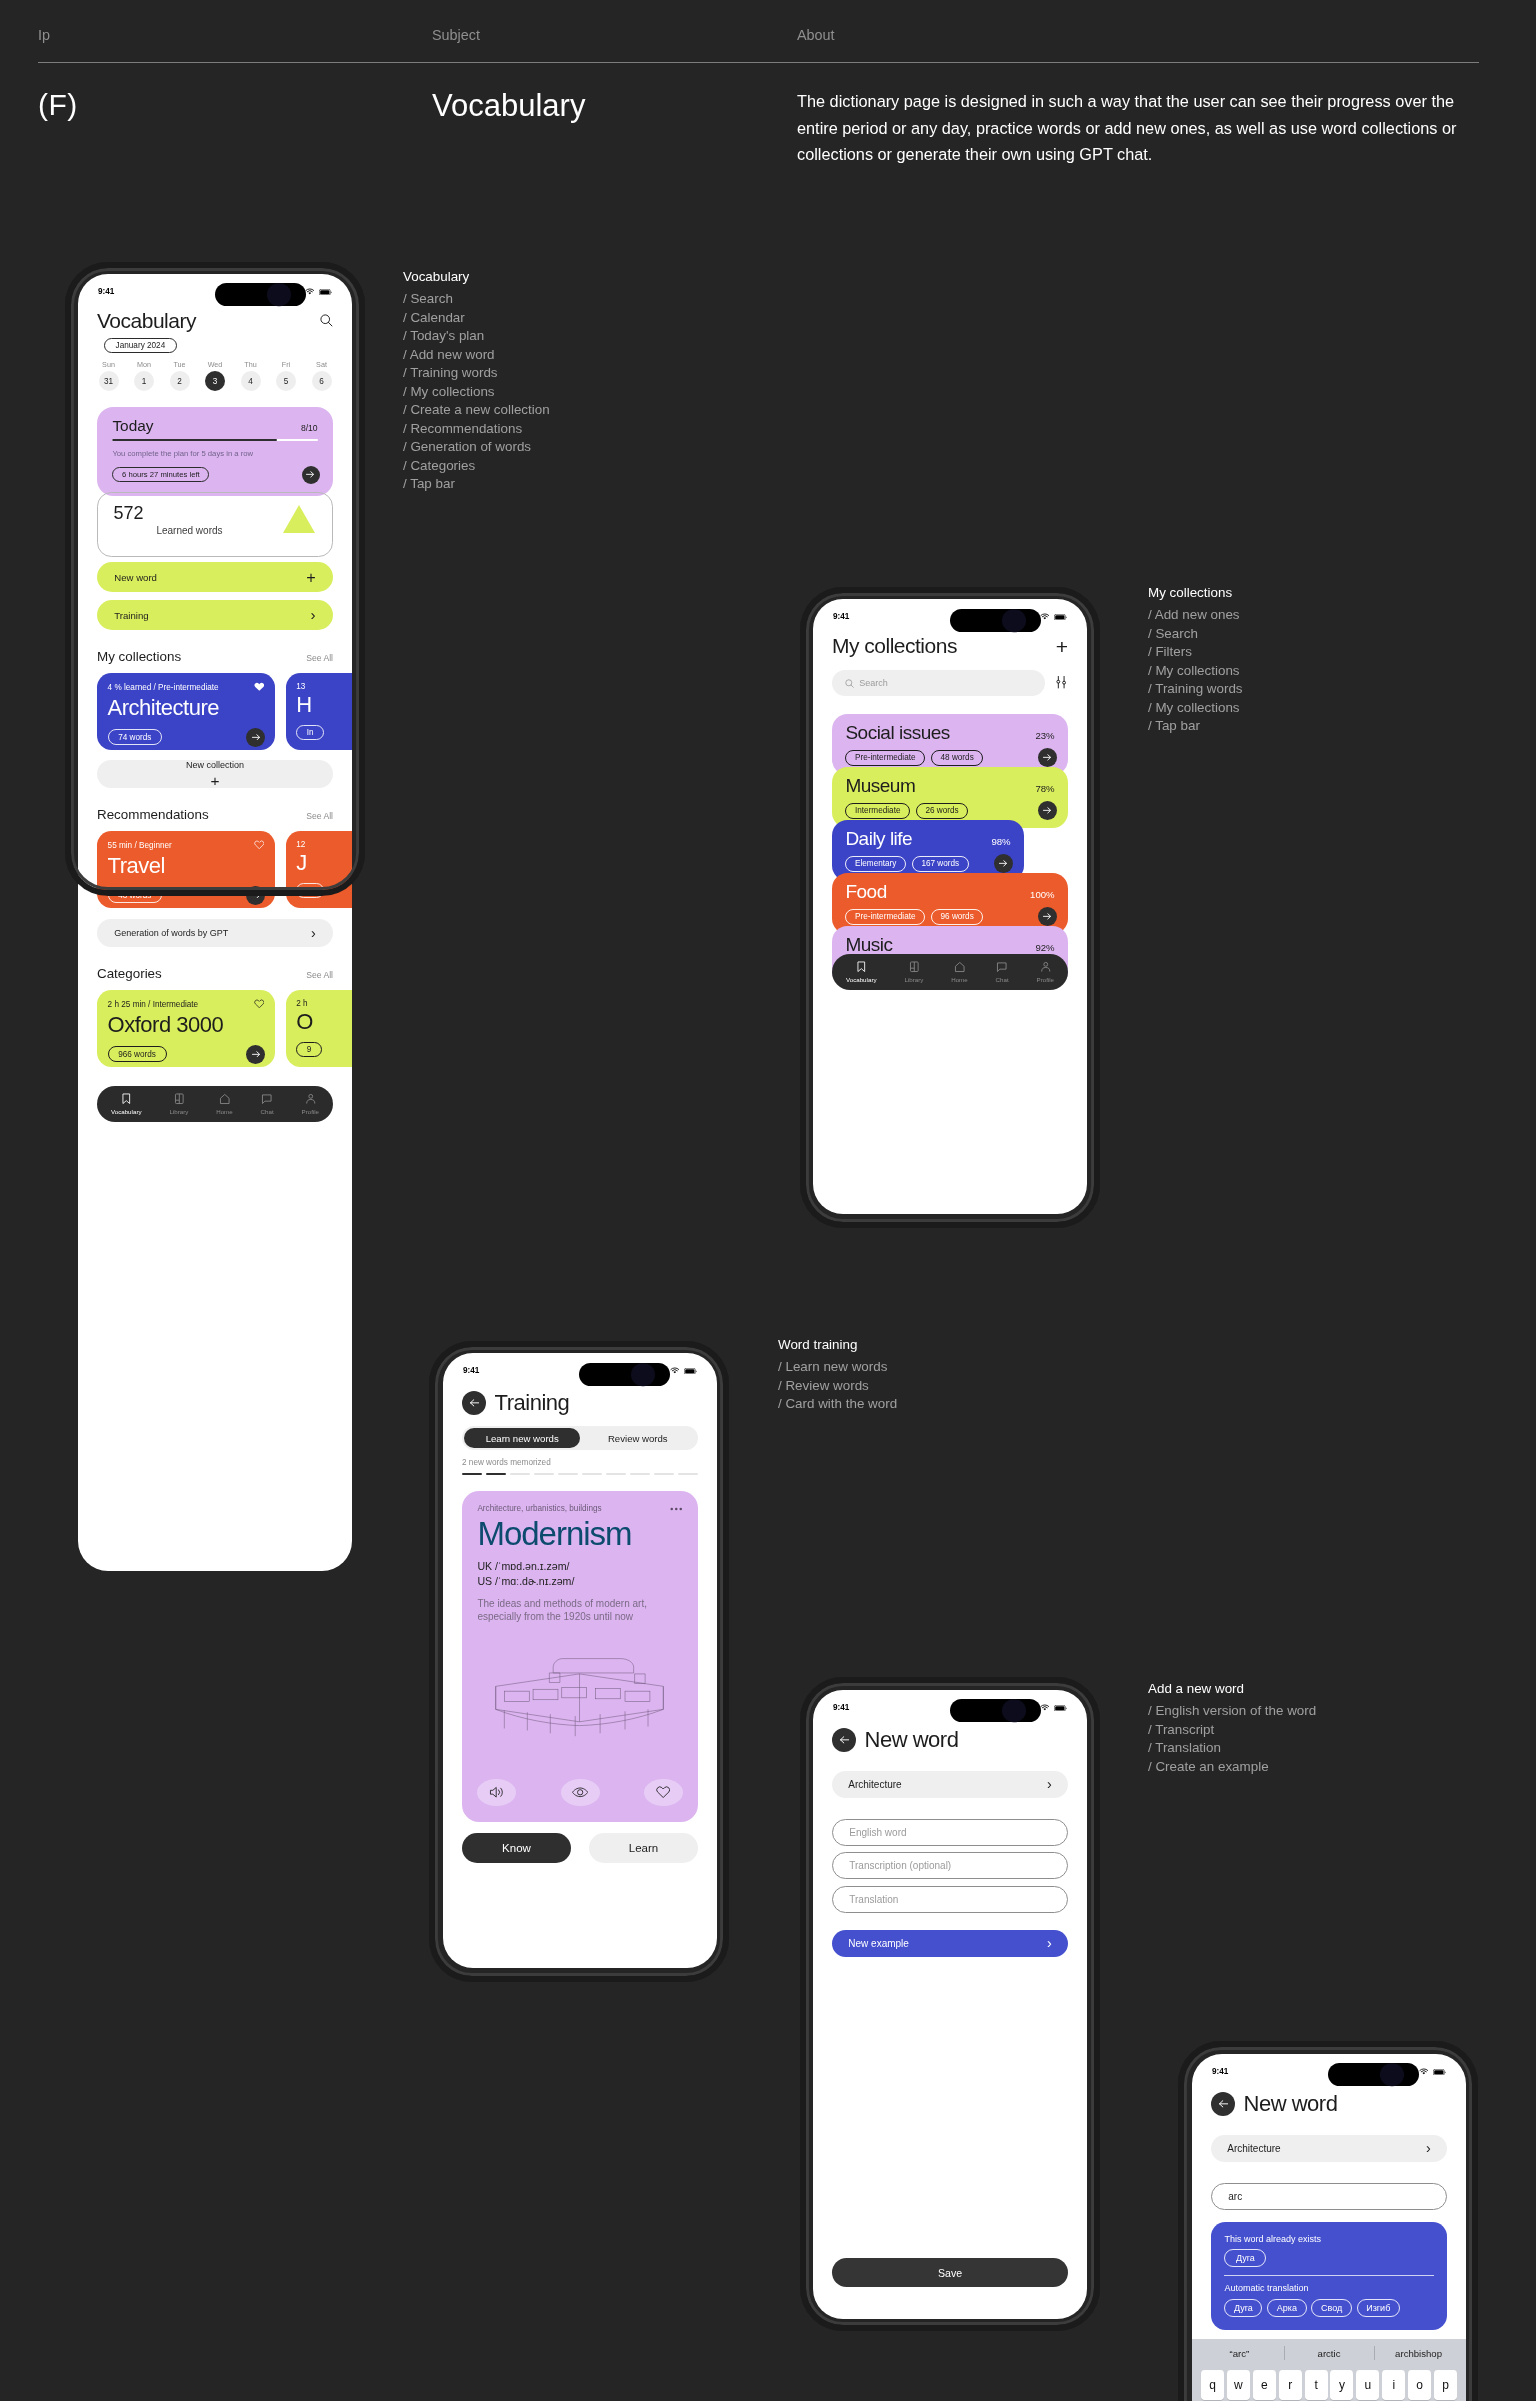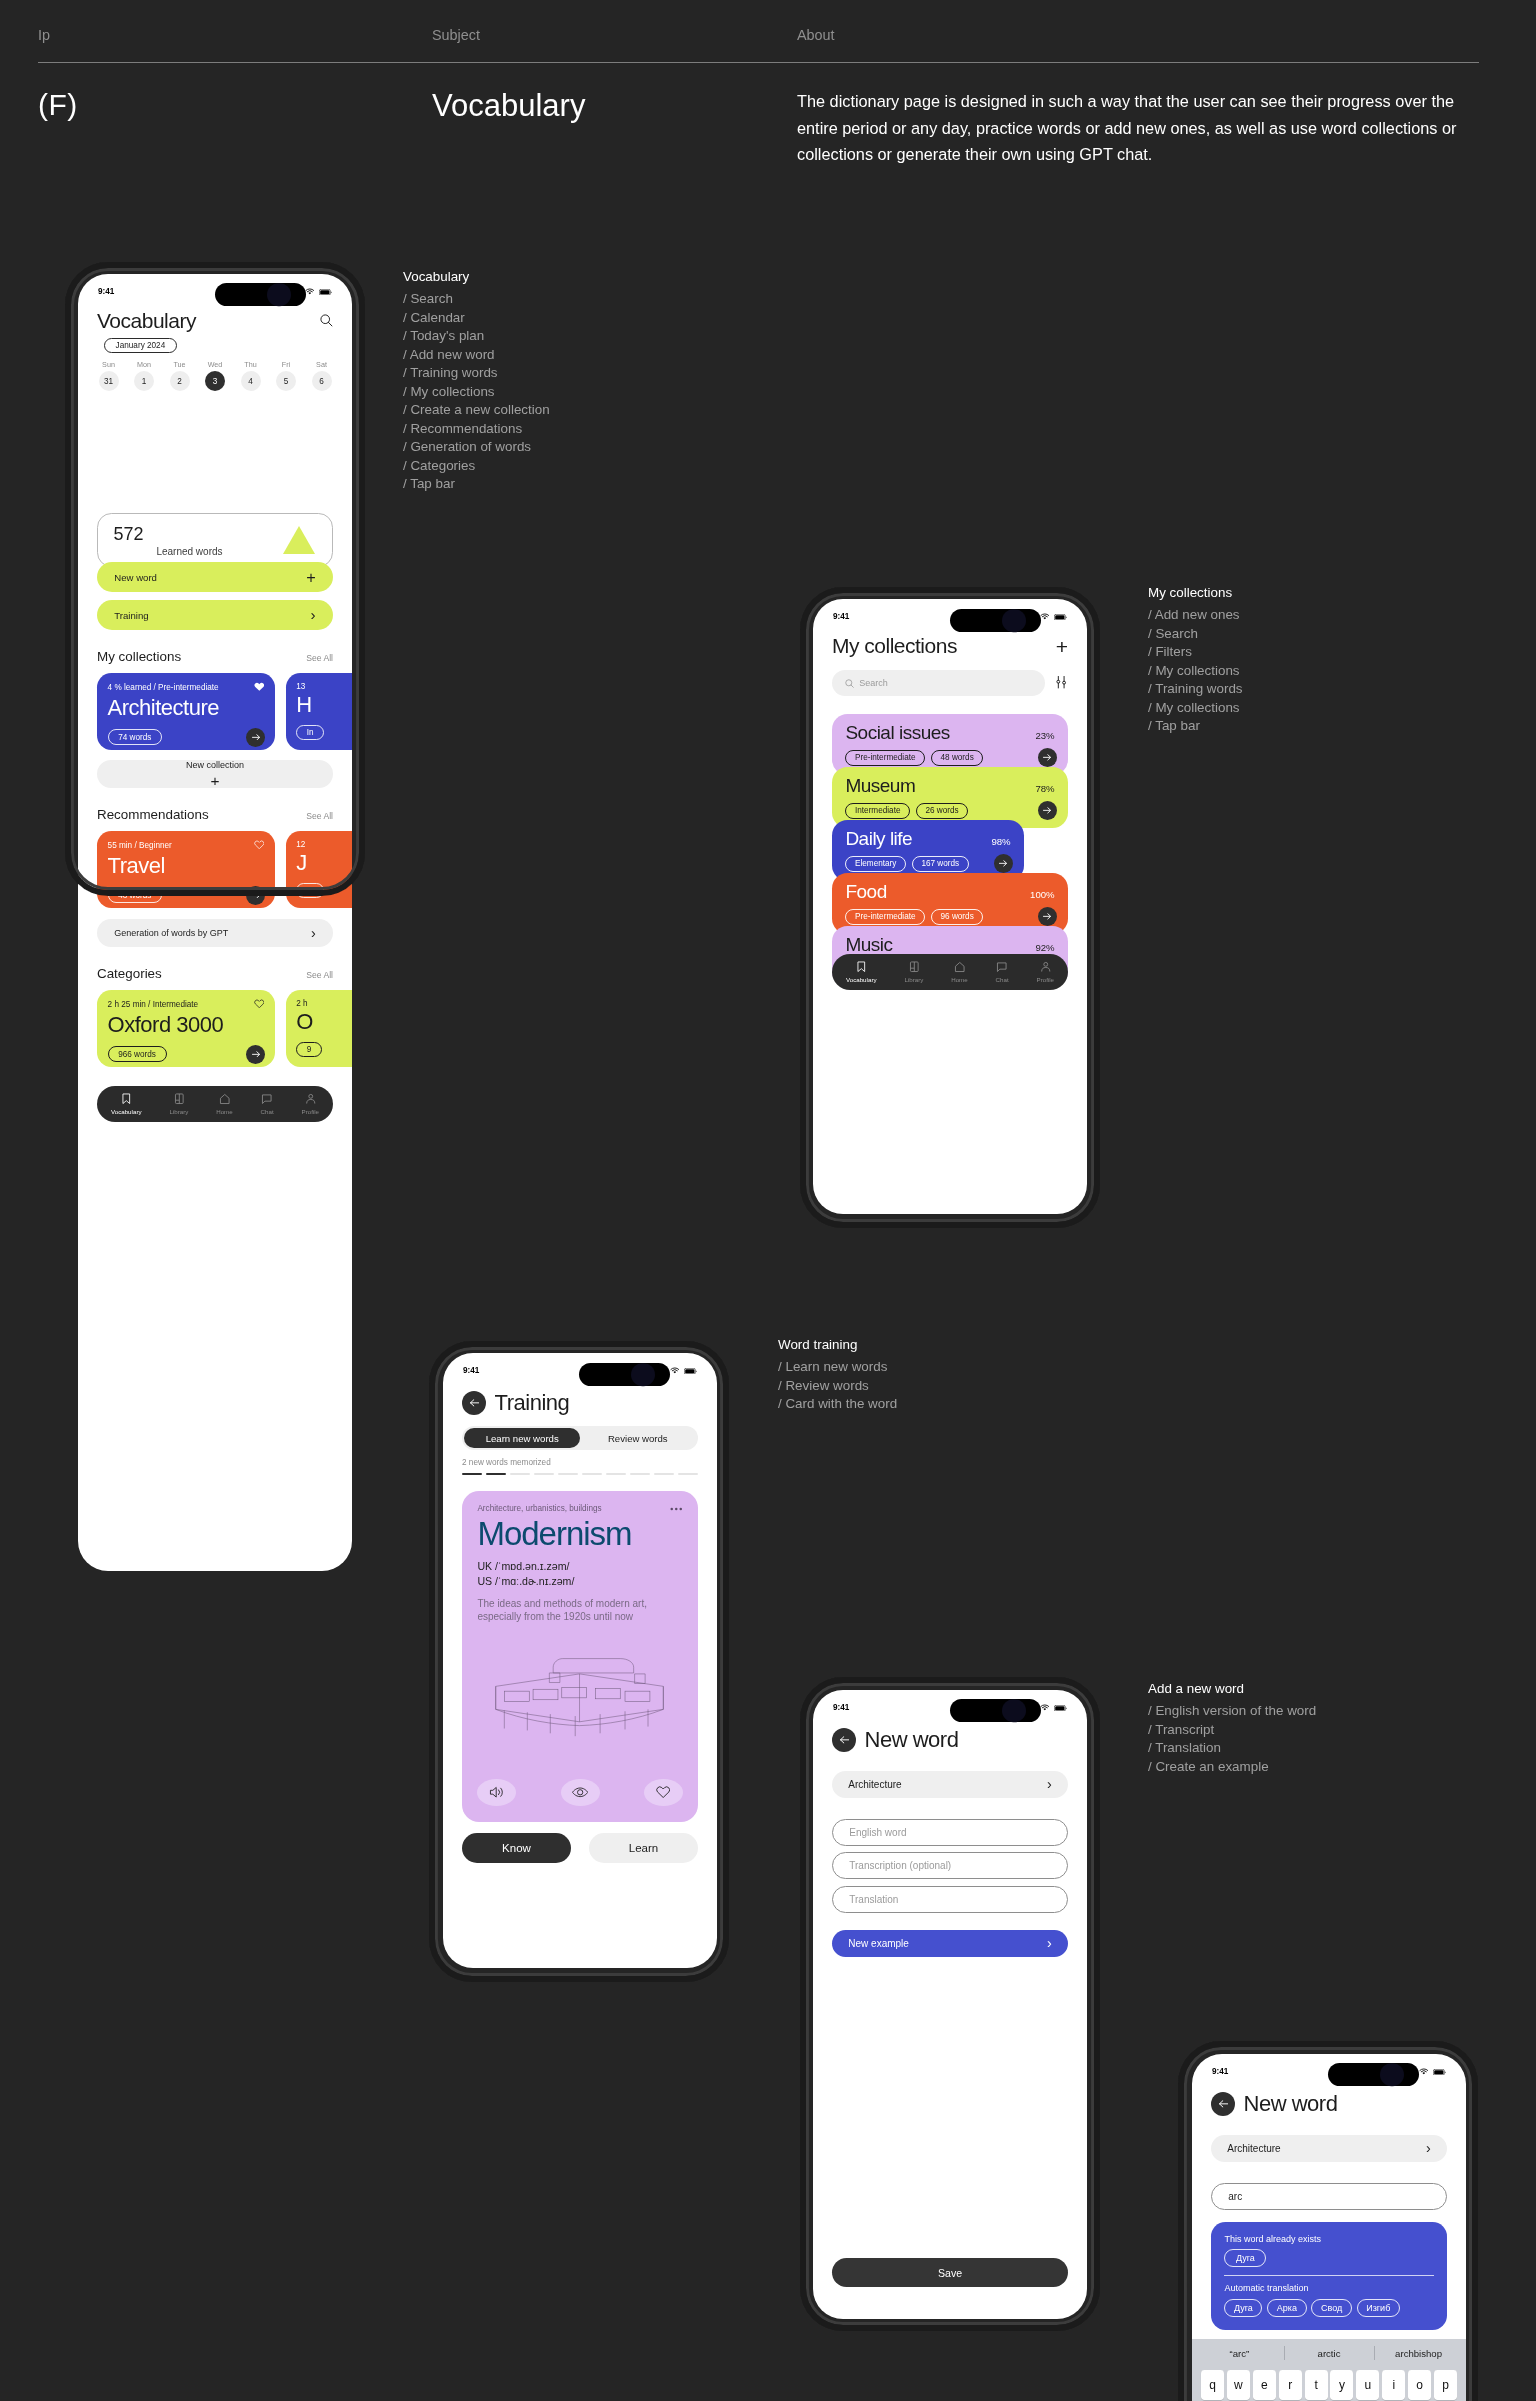--- a/index.html
+++ b/index.html
@@ -263,22 +263,42 @@
     <div class="wk">
         <div class="nm">Fri</div>
         <div class="dy">5</div>
       </div>
     <div class="wk">
         <div class="nm">Sat</div>
         <div class="dy">6</div>
       </div>
   </div>
 
-
-  <div class="card-learned" style="position:absolute;left:19px;top:239px;width:236px;height:54px;text-decoration:underline;">
+  <div class="card-today" style="position:absolute;left:19px;top:133px;width:236px;height:89px;">
+    <div style="display:flex;align-items:baseline;justify-content:space-between;padding:9.6px 15.4px 0 15.4px;">
+      <div style="font-size:15.4px;color:#1d1d1d;">Today</div>
+      <div style="font-size:8.6px;color:#1d1d1d;">8/10</div>
+    </div>
+    <div class="prog-track" style="margin:4.8px 15.4px 0 15.4px;">
+      <div class="prog-fill" style="width:80%"></div>
+    </div>
+    <div style="font-size:7.7px;color:#71628a;padding:7.7px 15.4px 0 15.4px;">You complete the plan for 5 days in a row</div>
+    <div style="display:flex;align-items:center;justify-content:space-between;padding:7.7px 13.4px 0 15.4px;">
+      <div class="pill-outline" style="height:14.4px;padding:0 8.6px;font-size:7.7px;color:#1d1d1d;">
+        <span>6 hours 27 minutes left</span>
+      </div>
+      <div class="circ-arrow" style="width:18px;height:18px;">
+        <svg width="8.6" height="6.7" viewBox="0 0 18 14">
+            <path d="M1 7h14M10 1.5 16 7l-6 5.5" stroke="#fff" stroke-width="1.9" fill="none" stroke-linecap="round" stroke-linejoin="round"></path>
+          </svg>
+      </div>
+    </div>
+  </div>
+
+  <div class="card-learned" style="position:absolute;left:19px;top:218px;width:236px;height:65px;text-decoration:underline;">
     <div style="position:absolute;left:15.4px;top:10.6px;font-size:18px;color:#1d1d1d;line-height:1;">572</div>
     <div style="position:absolute;left:15.4px;top:32px;font-size:10px;color:#3c3c3c;margin-left:43px;">Learned  words</div>
     <div class="tri" style="position:absolute;right:17.3px;top:11.5px;"></div>
   </div>
 
   <div class="btn-lime" style="position:absolute;left:19px;top:288px;width:236px;height:30px;padding:0 17.3px;font-size:9.6px;">
     <span>New word</span>
     <span style="font-size:16.3px;line-height:1;">+</span>
   </div>
   <div class="btn-lime" style="position:absolute;left:19px;top:326px;width:236px;height:30px;padding:0 17.3px;font-size:9.6px;">

